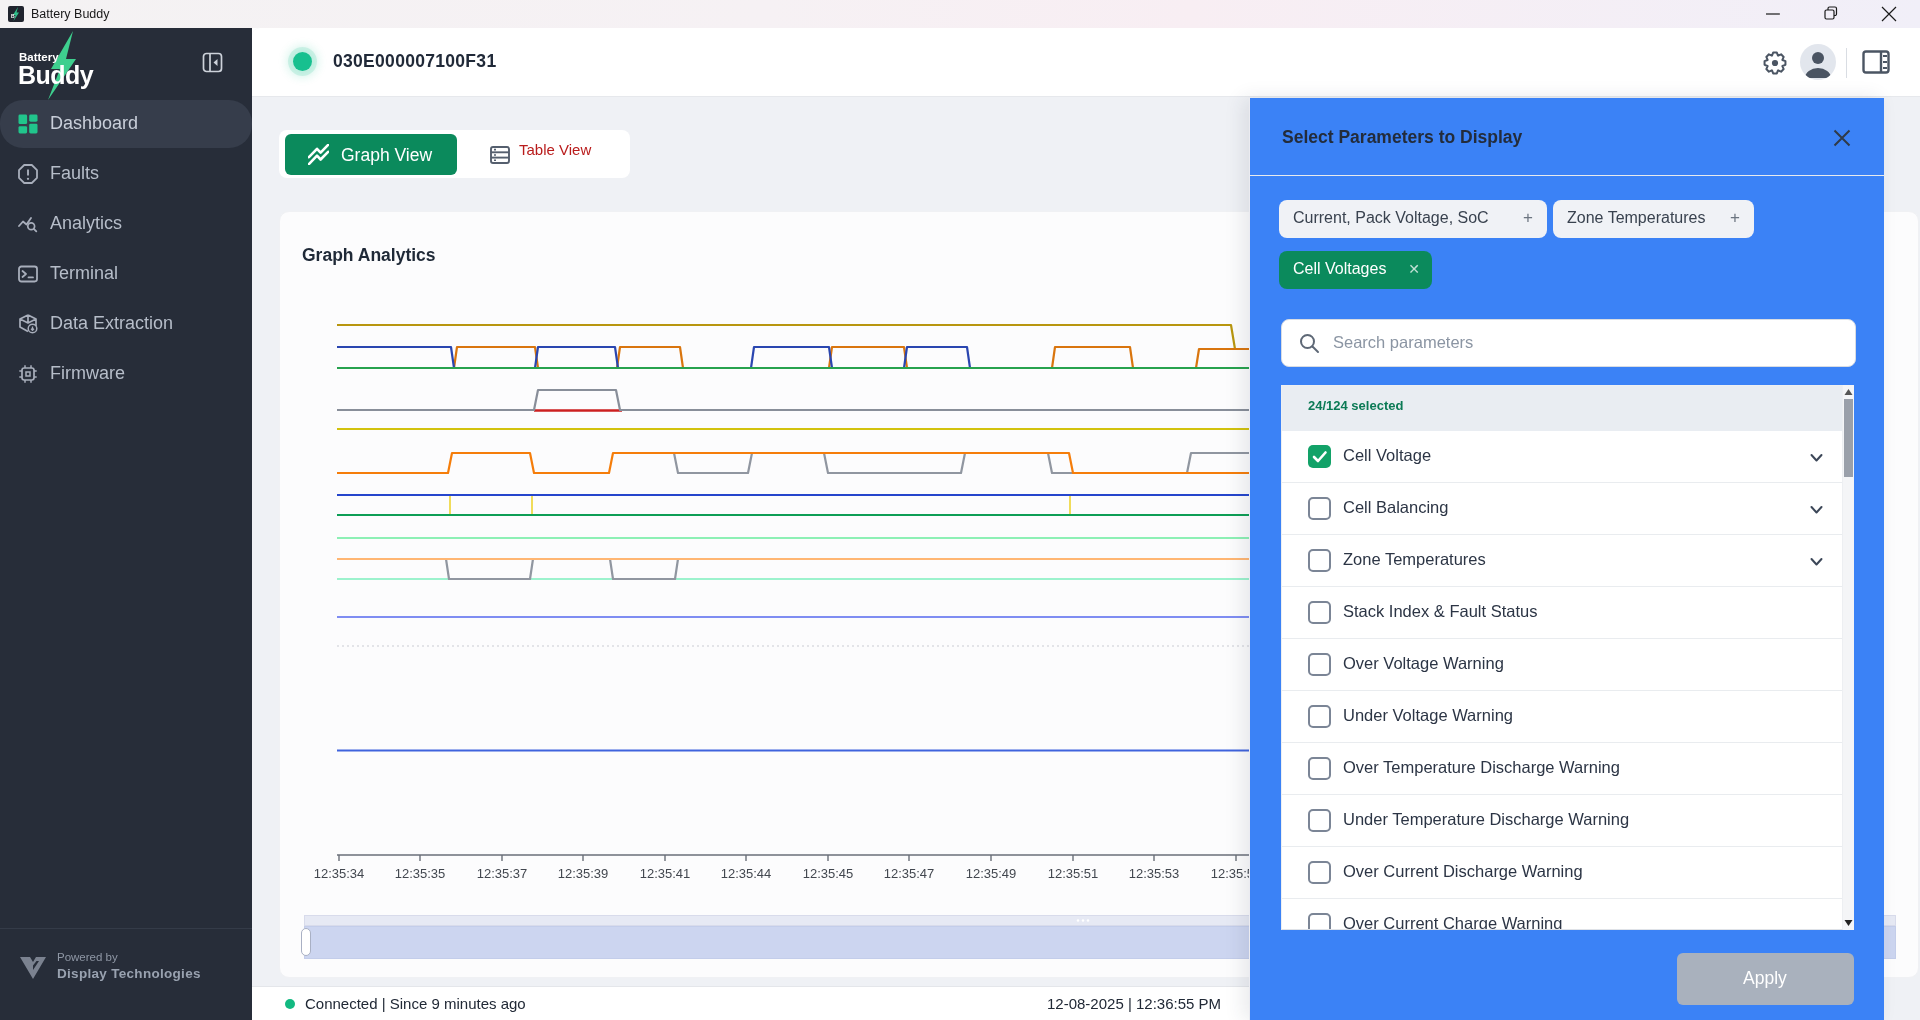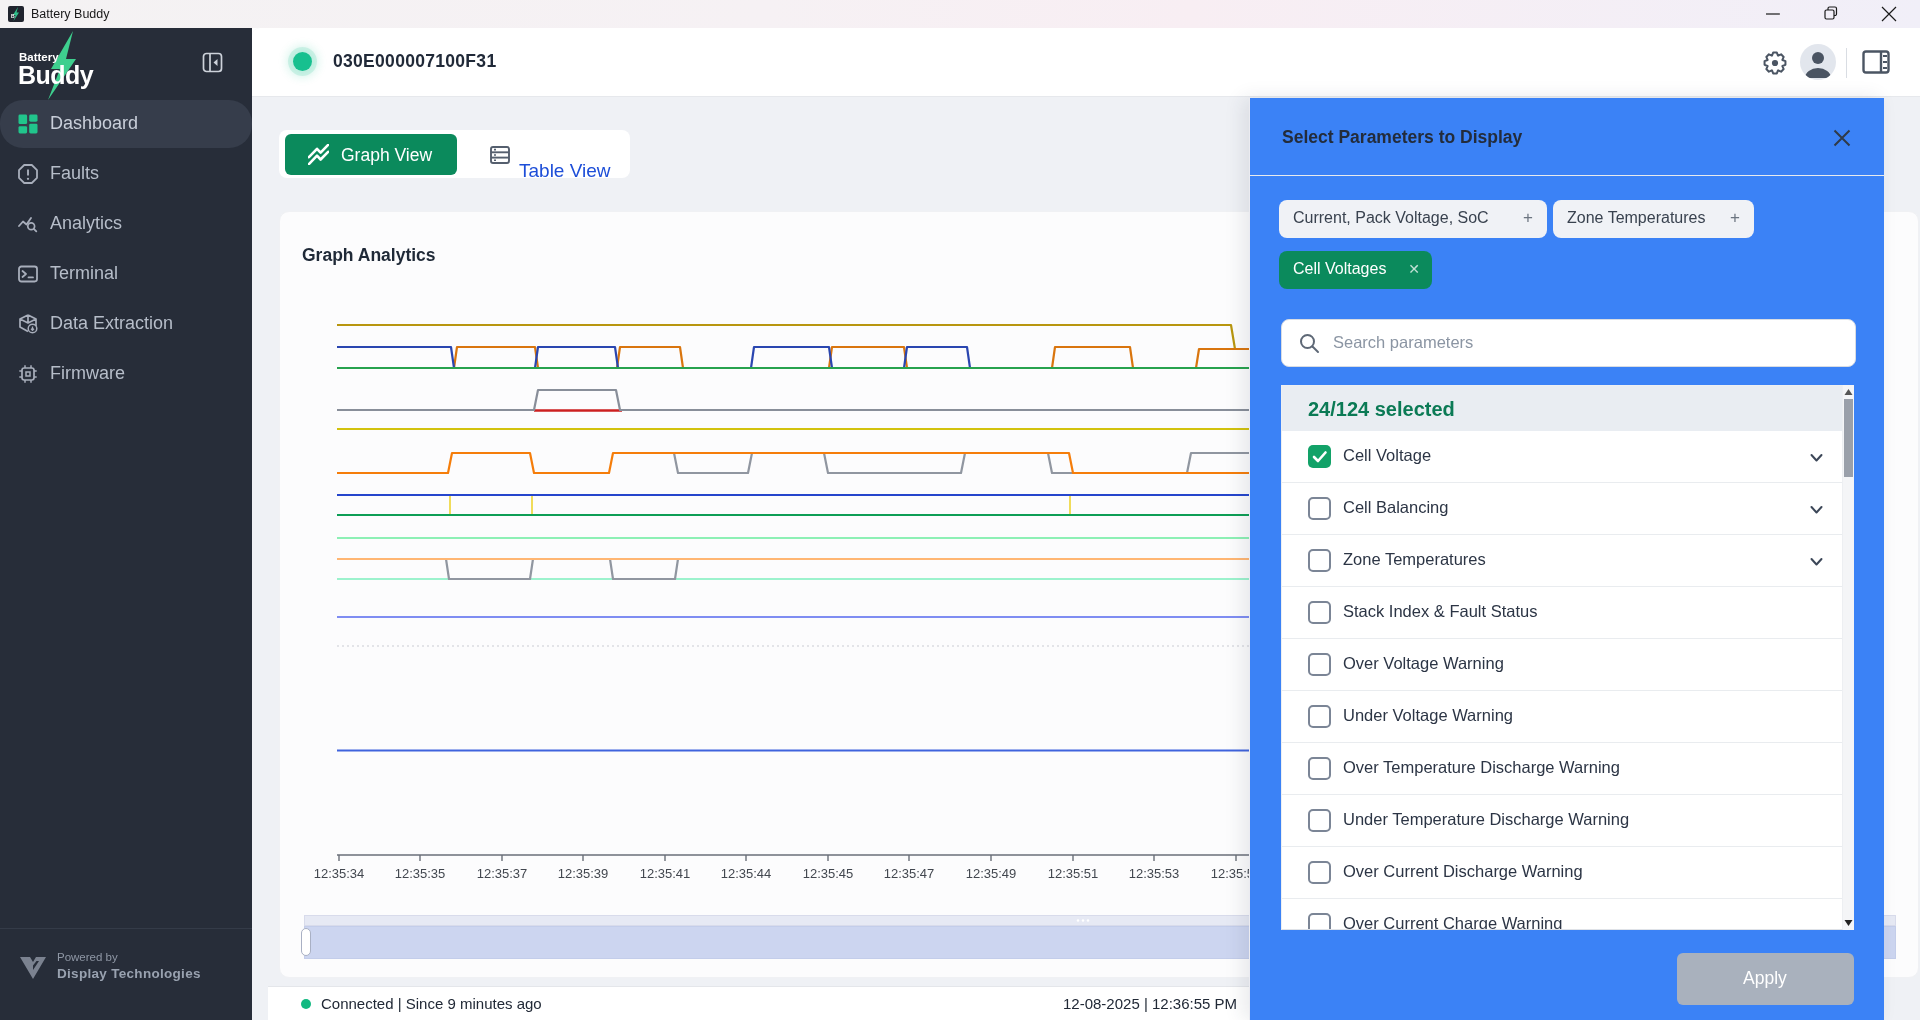--- a/index.html
+++ b/index.html
@@ -25,54 +25,54 @@
 #main { left:252px; top:28px; width:1668px; height:992px; background:#eff1f5; border-radius:8px 0 0 0; }
 #header { position:absolute; left:0; top:0; width:1668px; height:69px; background:#fff; border-bottom:1px solid #e6e8ec; border-radius:8px 0 0 0; }
 #devdot { position:absolute; left:41px; top:24px; width:19px; height:19px; border-radius:50%; background:#17c08f; box-shadow:0 0 0 5px rgba(23,192,143,0.14), 0 0 10px 6px rgba(23,192,143,0.18); }
 #devname { position:absolute; left:81px; top:23px; font-size:17.5px; font-weight:bold; color:#202938; letter-spacing:0.3px; }
 
 
 #tabbar { position:absolute; left:27px; top:102px; width:351px; height:48px; background:#fff; border-radius:8px; }
 #btn-graph { position:absolute; left:6px; top:4px; width:172px; height:41px; background:#0b8a5c; border-radius:6px; color:#fff; }
 #btn-graph span { position:absolute; left:56px; top:11px; font-size:17.5px; }
 #btn-table { position:absolute; left:205px; top:4px; width:140px; height:41px; }
-#btn-table span { position:absolute; left:35px; top:26px; font-size:19px; color:#1d4ed8; }
+#btn-table span { position:absolute; left:35px; top:7px; font-size:15px; color:#b91c1c; }
 
 
 #card { position:absolute; left:27px; top:183px; width:1640px; height:767px; background:#fcfcfd; border:1px solid #f0f1f4; border-radius:10px; }
 #cardtitle { position:absolute; left:22px; top:33px; font-size:17.5px; font-weight:bold; color:#1f2937; }
 
 
 #scrollstrip { position:absolute; left:24px; top:703px; width:1592px; height:46px; }
 #scrollstrip .top { position:absolute; left:0; top:0; width:100%; height:11px; background:#e6e9f4; border:1px solid #d8dbeb; }
 #scrollstrip .mainbar { position:absolute; left:0; top:11px; width:100%; height:33px; background:#ccd5f0; border:1px solid #c3cdea; }
 #scrollstrip .handle { position:absolute; left:-3px; top:13px; width:10px; height:28px; background:#fff; border:1px solid #a9b0c4; border-radius:5px; }
 #scrollstrip .dots { position:absolute; left:772px; top:3px; width:14px; height:4px; color:#fff; }
 
 
-#statusbar { left:252px; top:986px; width:1033px; height:34px; background:#fff; border-top:1px solid #e4e6ea;margin-left:16px; }
+#statusbar { left:252px; top:986px; width:1033px; height:34px; background:#fff; border-top:1px solid #e4e6ea; }
 #statusbar .dot { position:absolute; left:33px; top:12px; width:10px; height:10px; border-radius:50%; background:#12b981; }
 #statusbar .txt { position:absolute; left:53px; top:8px; font-size:15px; color:#212936; }
 #statusbar .date { position:absolute; left:795px; top:8px; font-size:15px; color:#212936; }
 
 
 #panel { left:1249px; top:98px; width:635px; height:922px; background:#3b82f6; box-shadow:-6px 0 18px rgba(40,50,70,0.10); border-left:1px solid #ebebf0; }
 #ptitle { position:absolute; left:32px; top:29px; font-size:17.5px; font-weight:bold; color:#232c3b; }
 #pclose { position:absolute; left:583px; top:31px; width:18px; height:18px; }
 #pdivider { position:absolute; left:0px; top:77px; width:635px; height:1px; background:#e7eaee; }
 .chip { position:absolute; height:38px; background:#f0f2f6; border-radius:8px; font-size:16px; color:#39424f; }
 .chip .plus { color:#6b7480; }
 #chip3 { background:#0b8a5c; color:#fff; }
 #chip3 .x { color:rgba(255,255,255,0.75); font-size:14px; }
 #searchbox { position:absolute; left:31px; top:221px; width:575px; height:48px; border:1.5px solid #d8dce3; border-radius:8px; background:#fff; }
 #searchbox .ph { position:absolute; left:51px; top:13px; font-size:16.5px; color:#8b95a3; }
 
 #plist { position:absolute; left:31px; top:287px; width:562px; height:545px; border:1px solid #edeff2; border-bottom:1px solid #dfe2e7; overflow:hidden; background:#fff; }
 #plisthead { position:absolute; left:0; top:0; width:562px; height:45px; background:#e9edf2; }
-#plisthead span { position:absolute; left:26px; top:12px; font-size:20px; font-weight:bold; color:#0b7a55; }
+#plisthead span { position:absolute; left:26px; top:12px; font-size:13px; font-weight:bold; color:#0b7a55; }
 .prow { position:absolute; left:0; width:562px; height:52px; border-bottom:1px solid #e9ecef; background:#fff; }
 .prow .cb { position:absolute; left:26px; top:14px; width:23px; height:23px; border:2px solid #7b8596; border-radius:5px; background:#fff; }
 .prow .cb.checked { border:none; background:#12a268; }
 .prow .lbl { position:absolute; left:61px; top:15px; font-size:16.5px; color:#2c3545; }
 .prow svg.chev { position:absolute; left:526px; top:18px; }
 #pscroll { position:absolute; left:593px; top:287px; width:11px; height:545px; background:#f4f5f7; }
 #pscroll .thumb { position:absolute; left:1px; top:14px; width:9px; height:78px; background:#9aa0aa; }
 #papply { position:absolute; left:427px; top:855px; width:177px; height:52px; background:#a9b1bd; border-radius:6px; }
 #papply span { position:absolute; left:66px; top:15px; font-size:17.5px; color:#fff; }
 

